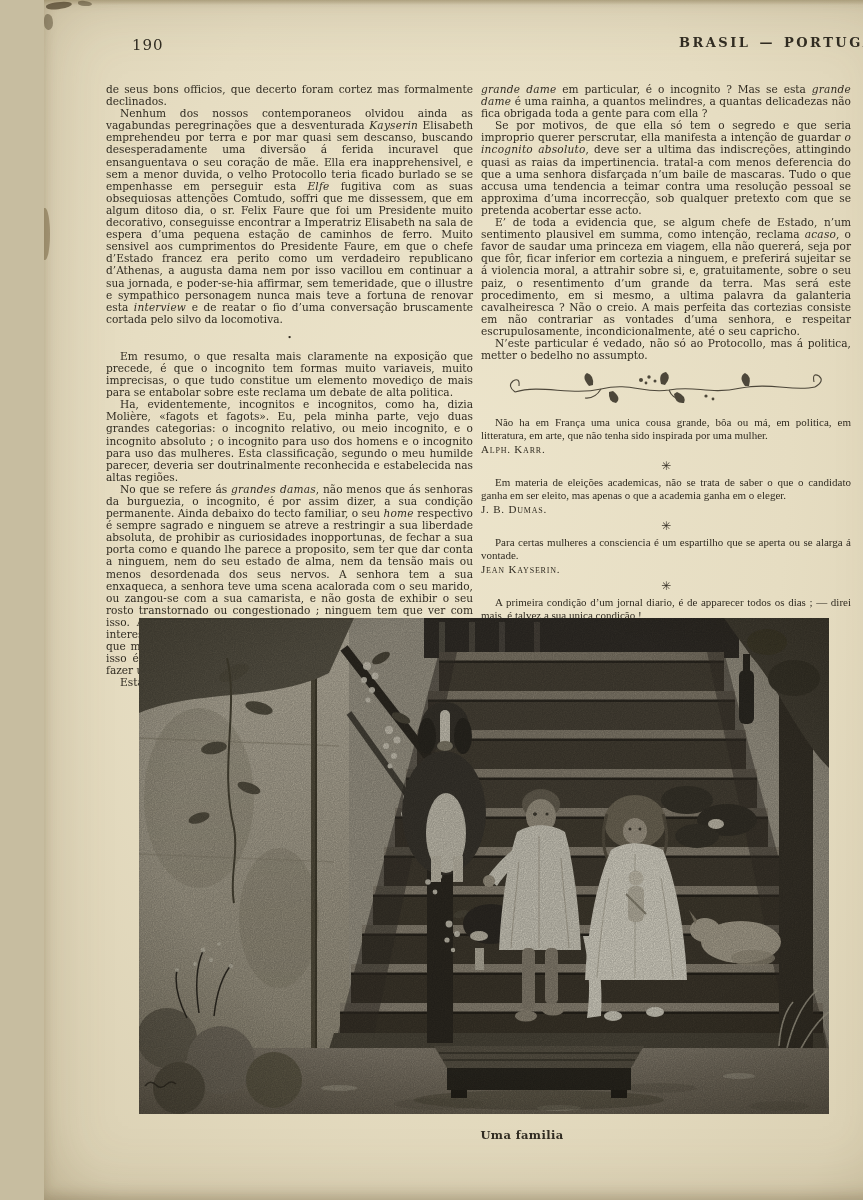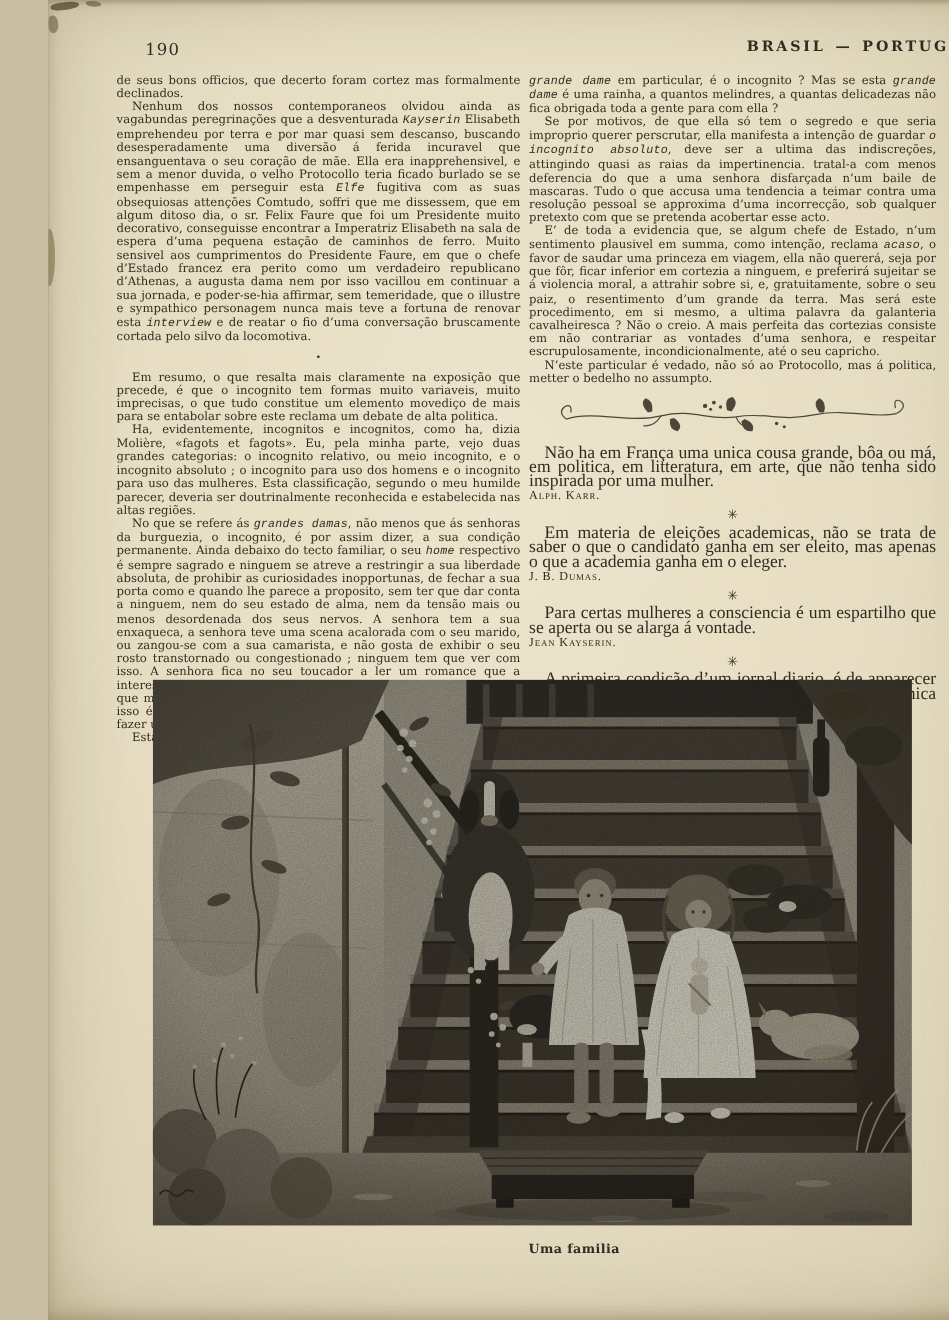--- a/index.html
+++ b/index.html
@@ -15,32 +15,32 @@
   .edge-top{position:absolute;left:0;top:0;width:100%;height:5px;background:linear-gradient(#9a8c66,rgba(154,140,102,0));opacity:.55;}
   .speck{position:absolute;background:#4a3d26;border-radius:40% 60% 50% 50%;}
   .s1{left:2px;top:2px;width:26px;height:7px;transform:rotate(-8deg);opacity:.7;}
   .s2{left:34px;top:1px;width:14px;height:5px;transform:rotate(4deg);opacity:.5;}
   .s3{left:0;top:14px;width:9px;height:16px;opacity:.45;}
   .notch{position:absolute;left:-4px;top:208px;width:10px;height:52px;background:#6d5c38;border-radius:0 60% 60% 0;opacity:.5;}
 
   .pageno{position:absolute;left:88px;top:36px;font-size:15px;letter-spacing:1px;}
   .masthead{position:absolute;left:0;right:20px;top:35px;text-align:right;font-size:13px;font-weight:bold;letter-spacing:2.5px;word-spacing:2px;}
 
-  .col{position:absolute;top:67px;font-size:10.6px;line-height:12.1px;text-align:justify;}
+  .col{position:absolute;top:83px;font-size:10.6px;line-height:12.1px;text-align:justify;}
   .col-left{left:62px;width:367px;}
   .col-right{left:437px;width:370px;}
   .col p{margin:0;}
   .col p.indent{text-indent:14px;}
-  .col i{letter-spacing:.2px;font-family:Liberation Mono, monospace;}
+  .col i{letter-spacing:.2px;}
 
   .dot-divider{text-align:center;font-size:8px;line-height:8px;margin:9px 0 8px;letter-spacing:0;}
 
   .flourish{display:block;margin:9px auto 12px;}
 
-  .quote-block p.qtext{font-family:"Liberation Serif", serif;font-size:16px;line-height:13px;}
+  .quote-block p.qtext{font-family:"Liberation Serif", serif;font-size:11px;line-height:13px;}
   .quote-block .attribution{font-family:"Liberation Serif", serif;font-variant:small-caps;font-size:11px;letter-spacing:.8px;text-align:left;padding-right:58px;margin-top:1px;}
   .star-divider{text-align:center;font-family:"DejaVu Sans", sans-serif;font-size:12px;line-height:12px;margin:5px 0 4px;color:#3a342a;}
 
   figure.photo{position:absolute;left:95px;top:618px;width:766px;margin:0;}
   figure.photo svg{display:block;}
   figcaption{ text-align:center;font-weight:bold;font-size:11.5px;letter-spacing:.4px;margin-top:14px;}
 </style>
 </head>
 <body>
 

